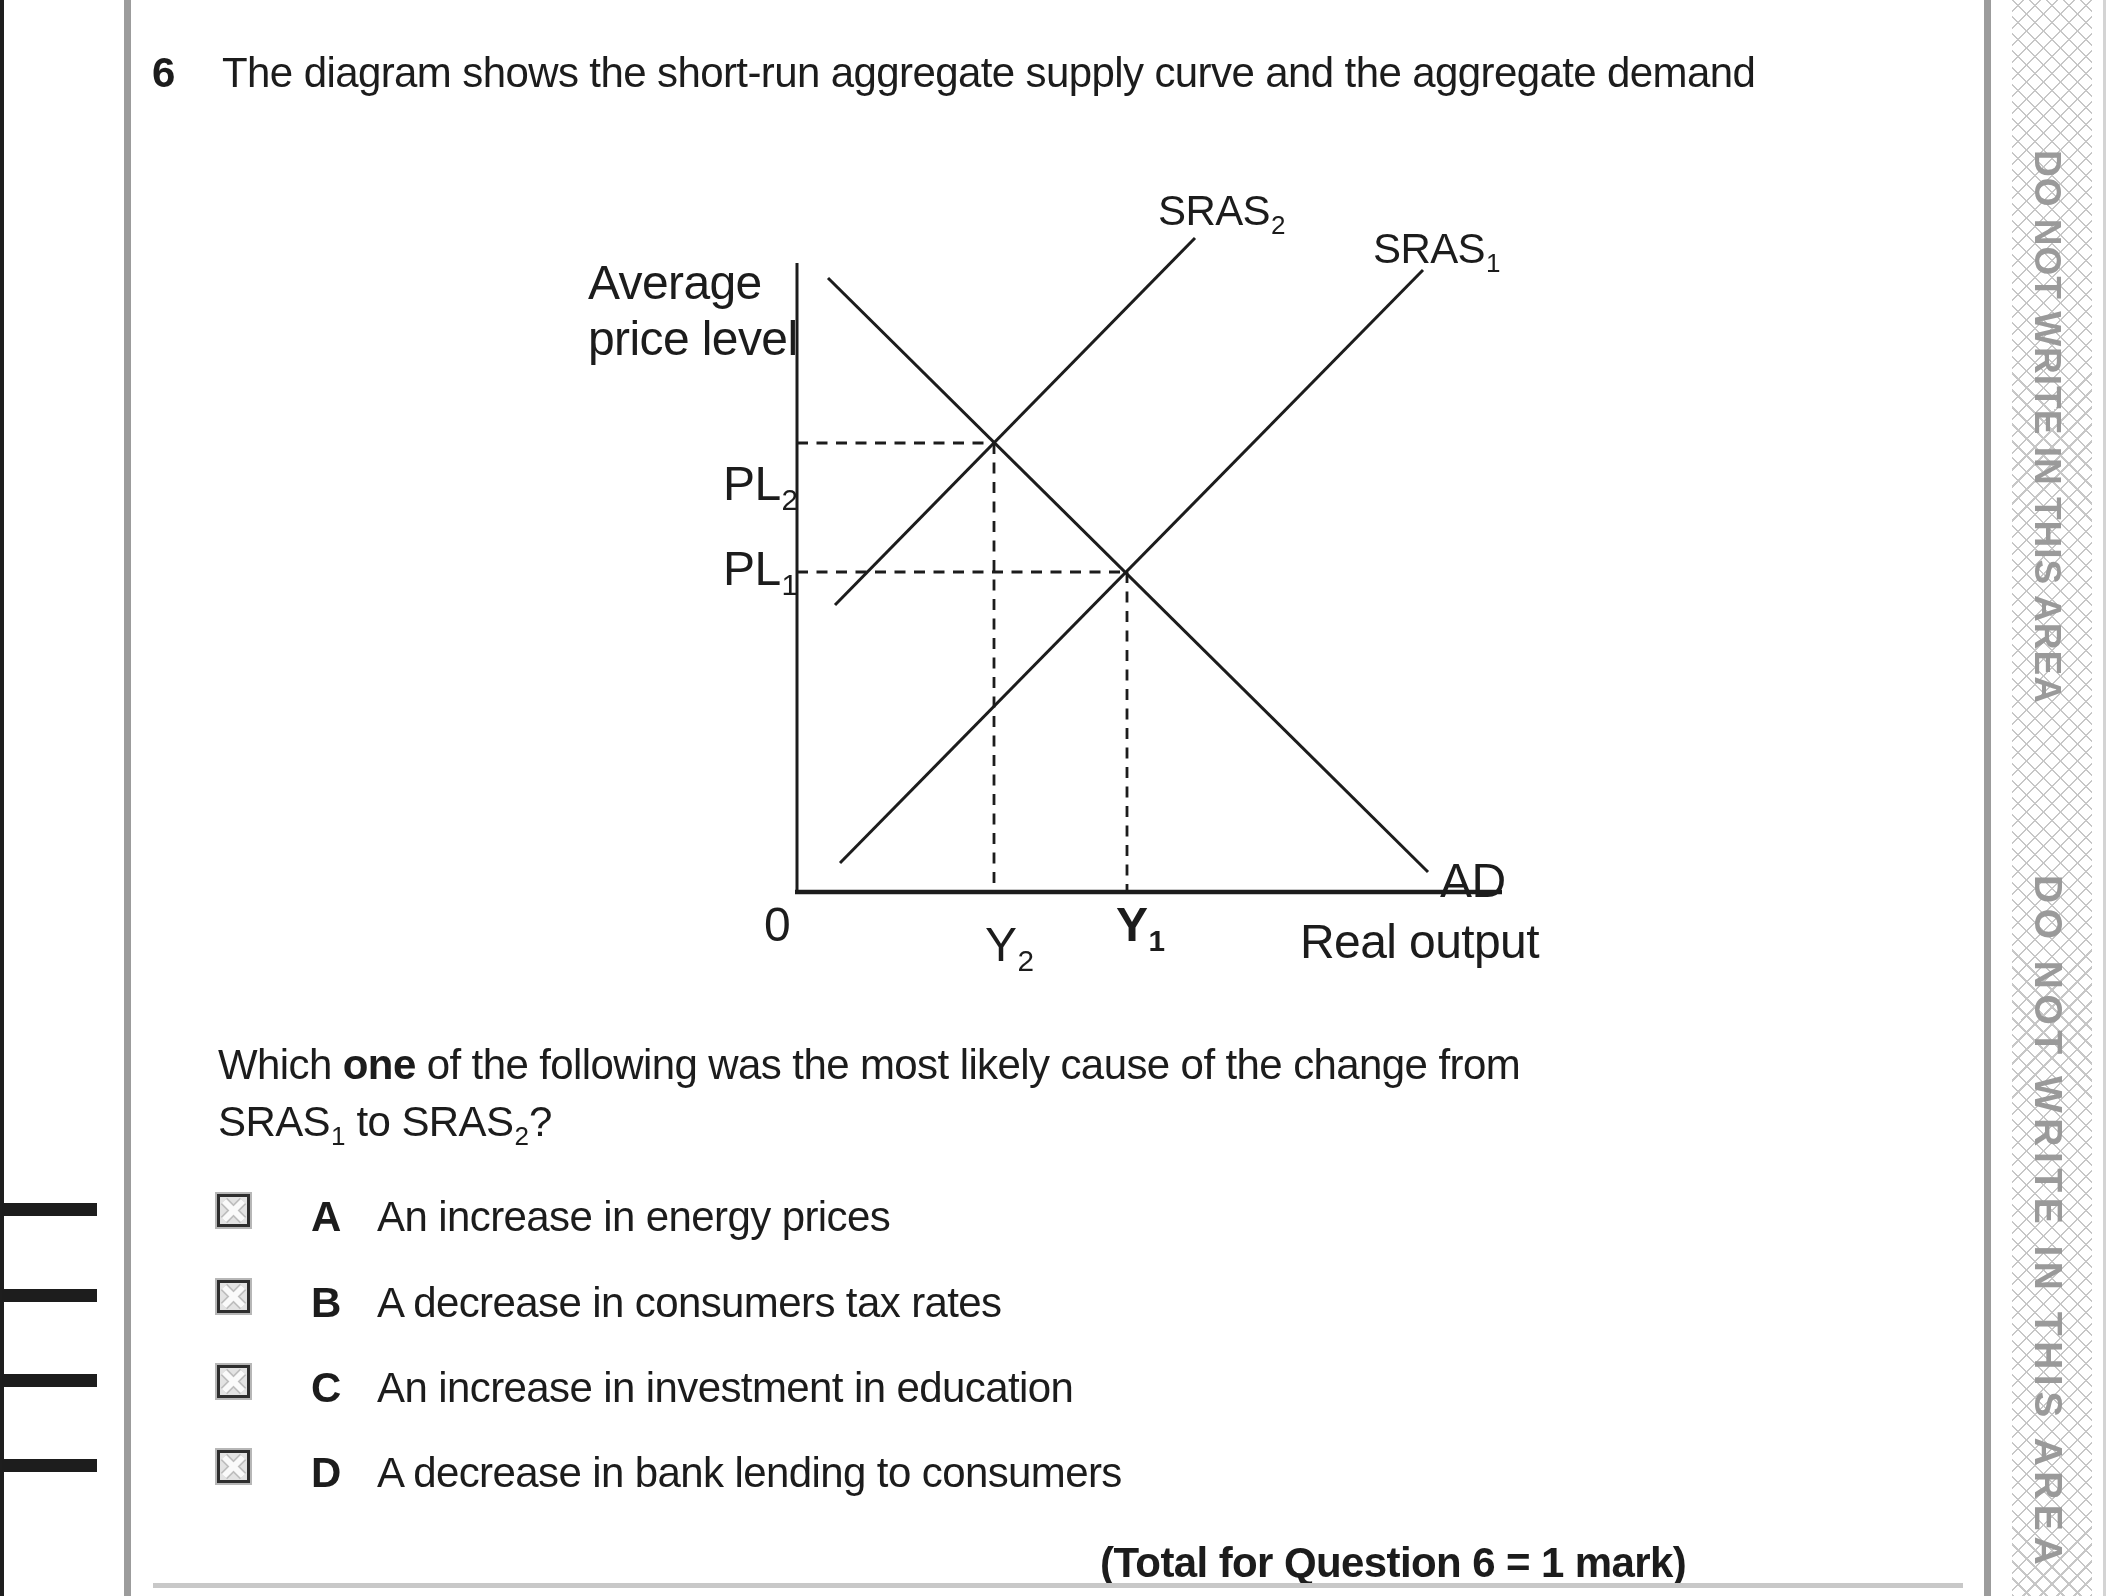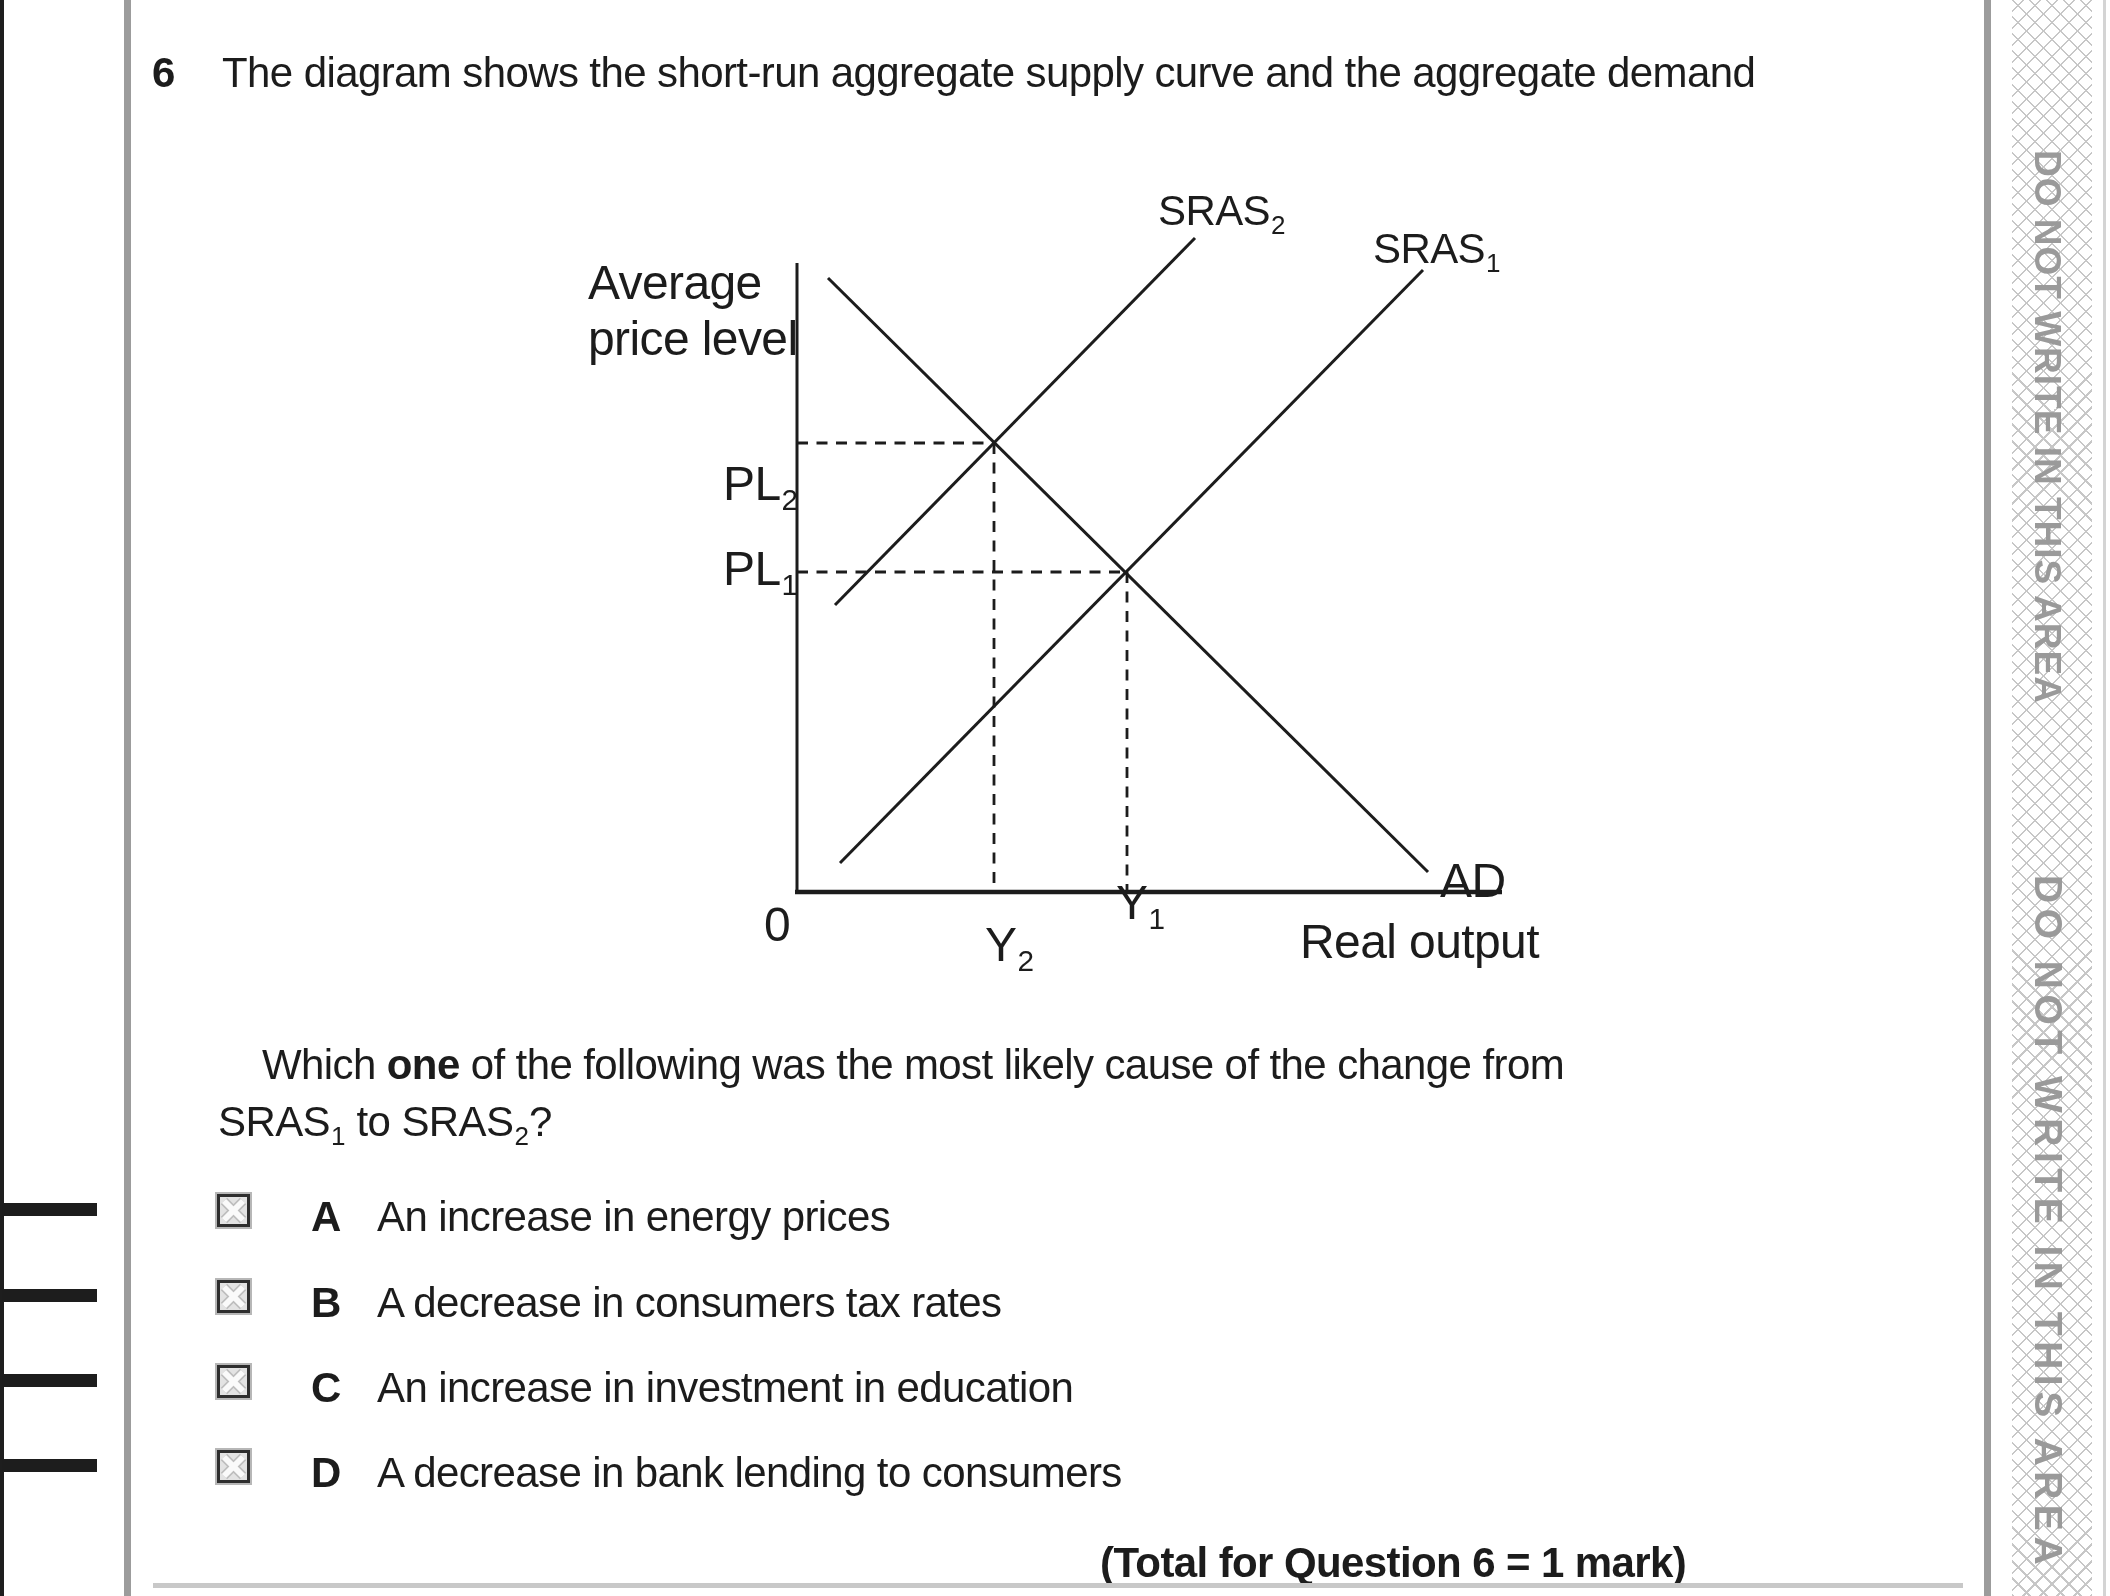--- a/index.html
+++ b/index.html
@@ -96,27 +96,27 @@
     <span>PL</span><span class="sub">2</span>
   </div>
   <div class="t fs40" style="left:723px;top:541px;">
     <span>PL</span><span class="sub">1</span>
   </div>
 
   <div class="t fs40" style="left:764px;top:897px;">0</div>
   <div class="t fs40" style="left:985px;top:897px;margin-top:20px;">
     <span>Y</span><span class="sub">2</span>
   </div>
-  <div class="t fs40" style="left:1116px;top:875px;">
+  <div class="t fs40" style="left:1116px;top:897px;font-weight:bold;">
     <span>Y</span><span class="sub">1</span>
   </div>
   <div class="t fs40" style="left:1300px;top:914px;">Real output</div>
   <div class="t fs40" style="left:1440px;top:845px;margin-top:8px;">AD</div>
 
-  <div class="t fs42" style="left:218px;top:1036px;margin-left:44px;">
+  <div class="t fs42" style="left:218px;top:1036px;">
     <span>Which </span><span class="b">one</span><span> of the following was the most likely cause of the change from</span>
   </div>
   <div class="t fs42" style="left:218px;top:1093px;">
     <span>SRAS</span><span class="sub">1</span><span> to SRAS</span><span class="sub">2</span><span>?</span>
   </div>
 
   <div>
     <div class="cross-box" style="left:217px;top:1194px;">
       <svg viewBox="0 0 27 27">
           <line x1="4" y1="4" x2="23" y2="23" stroke="#bdbdbd" stroke-width="9"></line>

